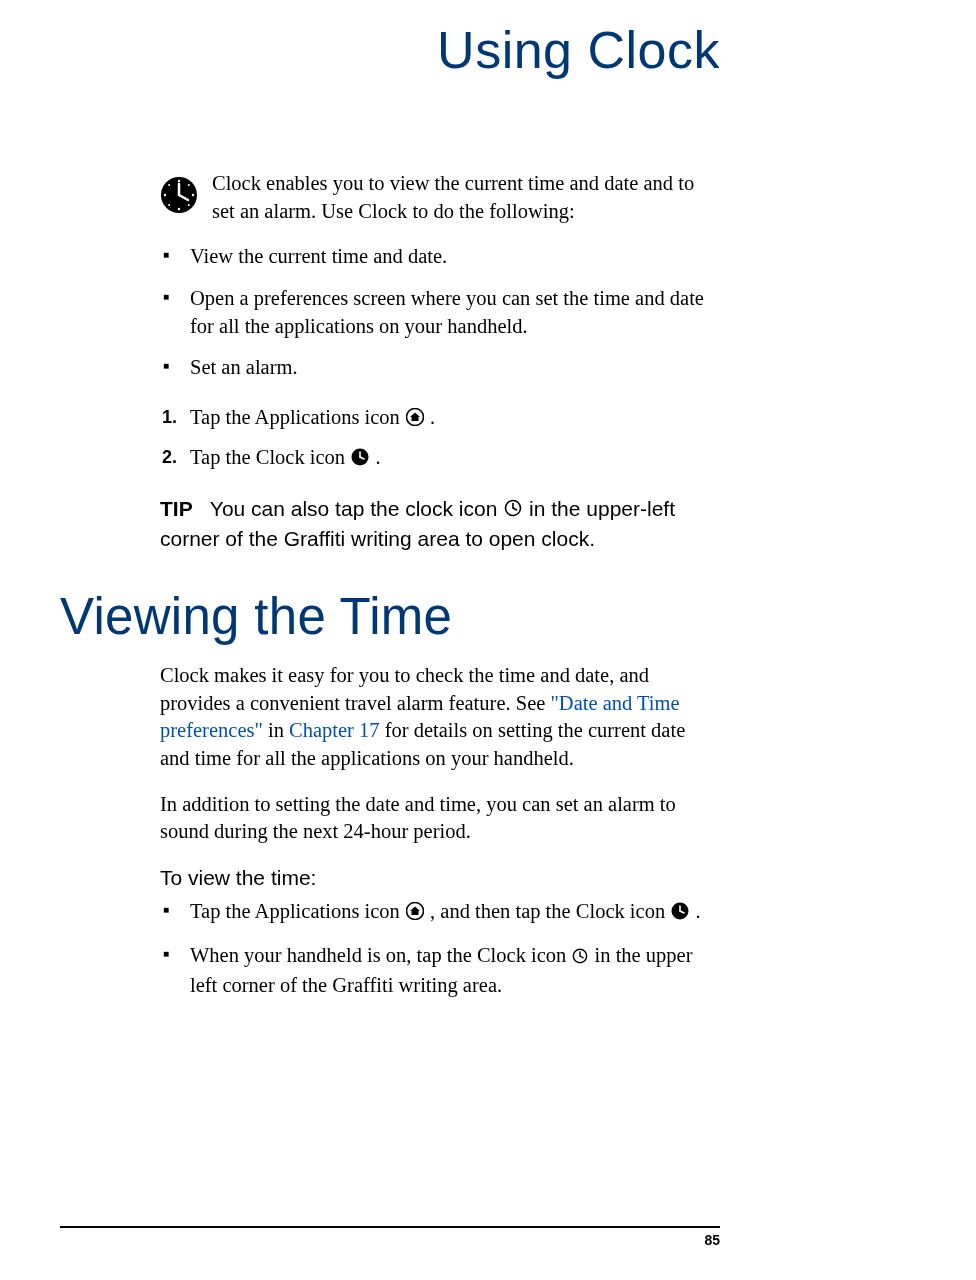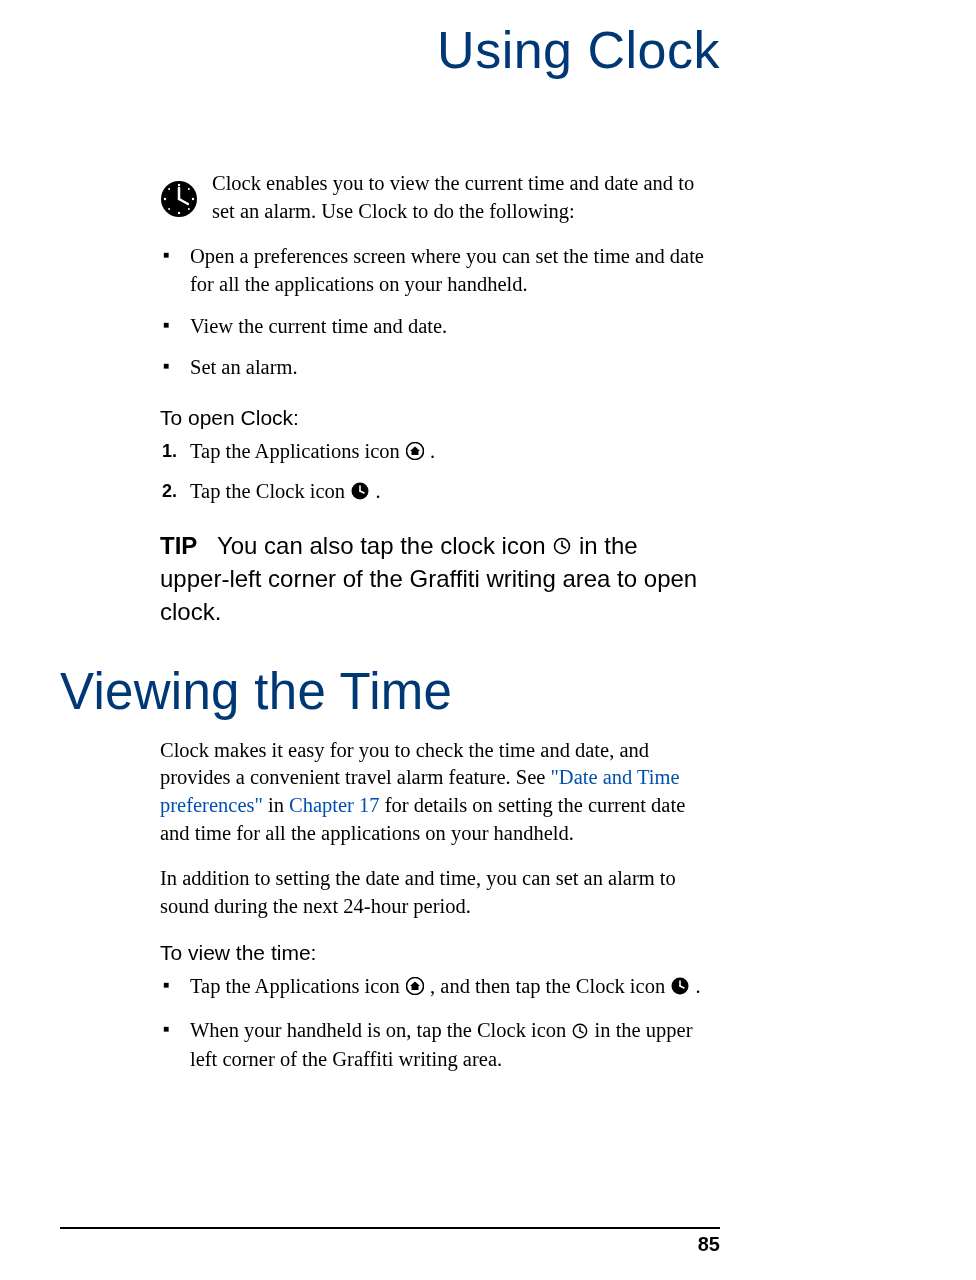--- a/index.html
+++ b/index.html
@@ -31,21 +31,21 @@
     letter-spacing: 0.5px;
   }
   .content {
     margin-left: 100px;
     margin-right: 10px;
     font-size: 20.5px;
     line-height: 1.35;
   }
   .intro-row {
     display: flex;
-    align-items: flex-end;
+    align-items: center;
     margin-bottom: 18px;
   }
   .clock-app-icon {
     flex: 0 0 auto;
     margin-right: 14px;
     margin-top: 2px;
   }
   .intro-text { flex: 1; }
   ul.bullets {
     list-style: none;
@@ -87,21 +87,21 @@
     content: counter(step) ".";
     position: absolute;
     left: 2px;
     top: 1px;
     font-family: Arial, Helvetica, sans-serif;
     font-weight: 700;
     font-size: 18px;
   }
   .tip {
     font-family: Arial, Helvetica, sans-serif;
-    font-size: 24px;
+    font-size: 21px;
     margin: 20px 0 30px 0;
     line-height: 1.35;
   }
   .tip-label {
     font-weight: 700;
   }
   .section-heading {
     font-family: "Arial Narrow", "Helvetica Neue", Arial, sans-serif;
     font-stretch: condensed;
     font-weight: 400;
@@ -116,29 +116,29 @@
   .link {
     color: #0050b0;
   }
   .inline-icon {
     display: inline-block;
     vertical-align: -2px;
     margin: 0 1px;
   }
   .footer {
     position: absolute;
-    bottom: 24px;
+    bottom: 32px;
     left: 60px;
     right: 60px;
     border-top: 2px solid #000;
     text-align: right;
     padding-top: 4px;
     font-family: Arial, Helvetica, sans-serif;
     font-weight: 700;
-    font-size: 20px;
+    font-size: 14px;
   }
 </style>
 </head>
 <body>
 
 <div class="page">
 
   <h1 class="chapter-title">Using Clock</h1>
 
   <div class="content">
@@ -157,26 +157,25 @@
           <circle cx="28.9" cy="28.9" r="1" fill="#fff"></circle>
           <circle cx="9.1" cy="9.1" r="1" fill="#fff"></circle>
           <path d="M 19 19 L 19 8" stroke="#fff" stroke-width="2.5" fill="none" stroke-linecap="round"></path>
           <path d="M 19 19 L 28 24" stroke="#fff" stroke-width="2.5" fill="none" stroke-linecap="round"></path>
         </svg>
       </span>
       <span class="intro-text">Clock enables you to view the current time and date and to set an alarm. Use Clock to do the following:</span>
     </div>
 
     <ul class="bullets">
+      <li>View the current time and date.</li>
       <li>Open a preferences screen where you can set the time and date for all the applications on your handheld.</li>
-      <li>View the current time and date.</li>
       <li>Set an alarm.</li>
     </ul>
 
-    <div class="sub-heading">To open Clock:</div>
 
     <ol class="steps">
       <li>
         <span>Tap the Applications icon </span>
         <span class="inline-icon">
           <svg width="18" height="18" viewBox="0 0 18 18">
             <circle cx="9" cy="9" r="8.5" fill="none" stroke="#000" stroke-width="1.6"></circle>
             <path d="M 4 9 L 9 4.5 L 14 9 L 12.5 9 L 12.5 13 L 5.5 13 L 5.5 9 Z" fill="#000"></path>
           </svg>
         </span>

